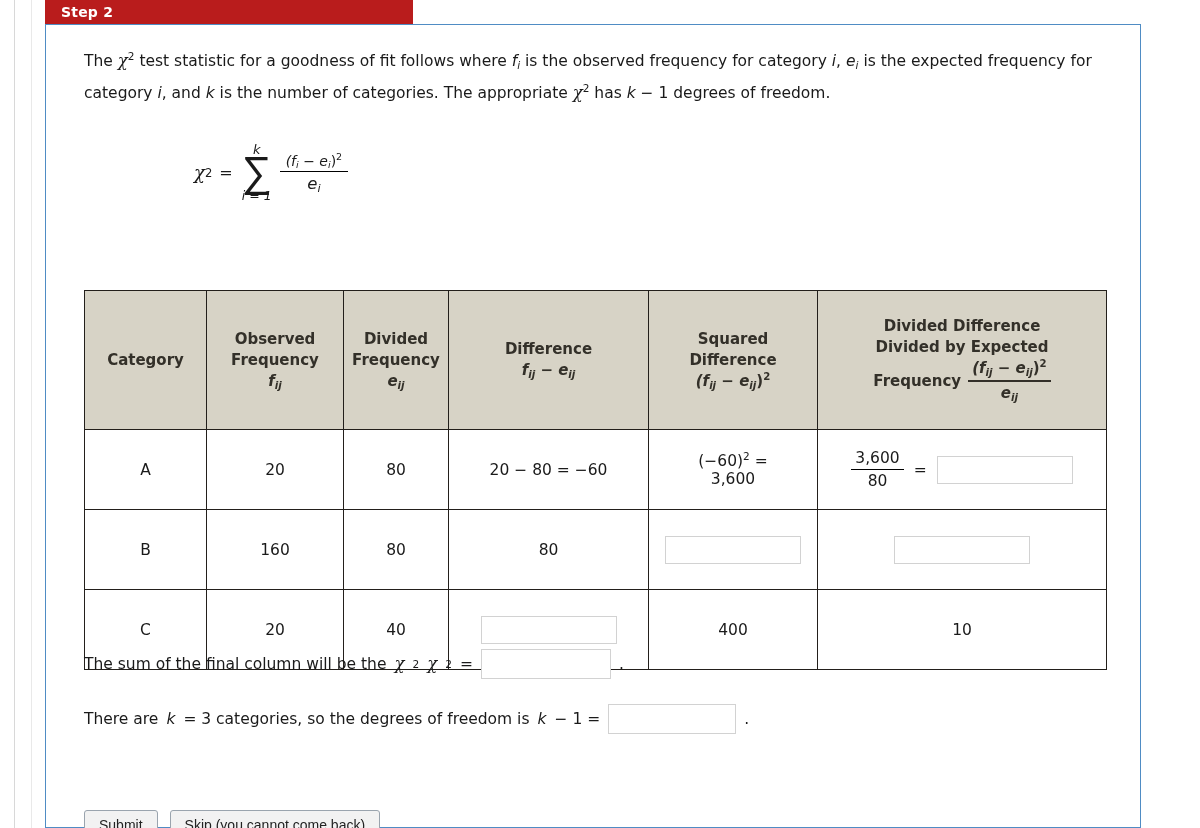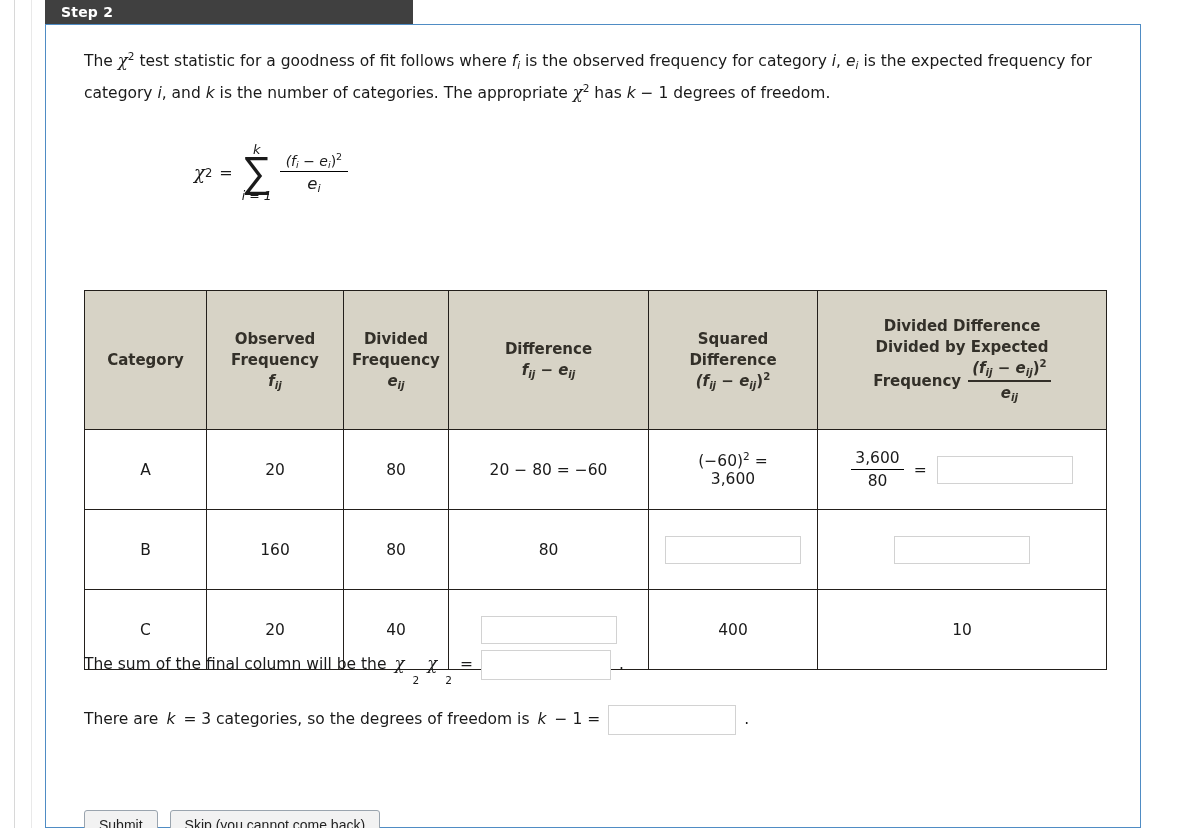--- a/index.html
+++ b/index.html
@@ -20,21 +20,21 @@
   }
   .page-rule-left2 {
     position: absolute; left: 31px; top: 0; width: 1px; height: 828px;
     background: #e9e9e9;
   }
 
   
   .step-banner {
     position: absolute; left: 45px; top: 0;
     width: 368px; height: 24px;
-    background: #404040;
+    background: #b91c1c;
     color: #ffffff;
     font-weight: bold;
     font-size: 14px;
     line-height: 24px;
     padding-left: 16px;
     box-sizing: border-box;
     letter-spacing: .2px;
   }
 
   
@@ -146,21 +146,21 @@
     box-sizing: border-box;
   }
   .ansbox.w-wide { width: 136px; }
   .ansbox.w-row  { width: 136px; }
   .ansbox.w-stat { width: 130px; height: 30px; }
   .ansbox.w-df   { width: 128px; height: 30px; }
 
   
   #para-sum { top: 622px; }
   #para-df  { top: 677px; }
-  .inline-mid { display: inline-flex; align-items: flex-end; gap: 8px; vertical-align: middle;}
+  .inline-mid { display: inline-flex; align-items: center; gap: 8px; vertical-align: middle;}
 
   
   .btn-row { position: absolute; left: 38px; top: 785px; display: flex; gap: 12px; }
   .btn {
     border: 1px solid #9aa4ae;
     background: #f2f2f2;
     border-radius: 3px;
     font-size: 14px;
     padding: 6px 14px;
     color: #222;

